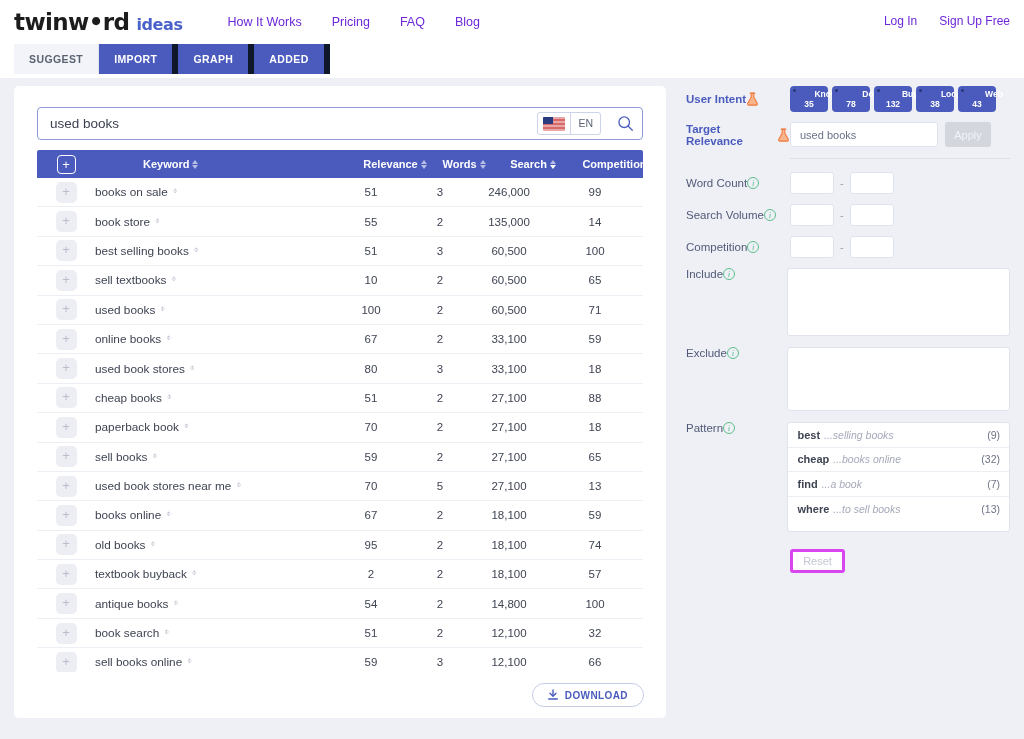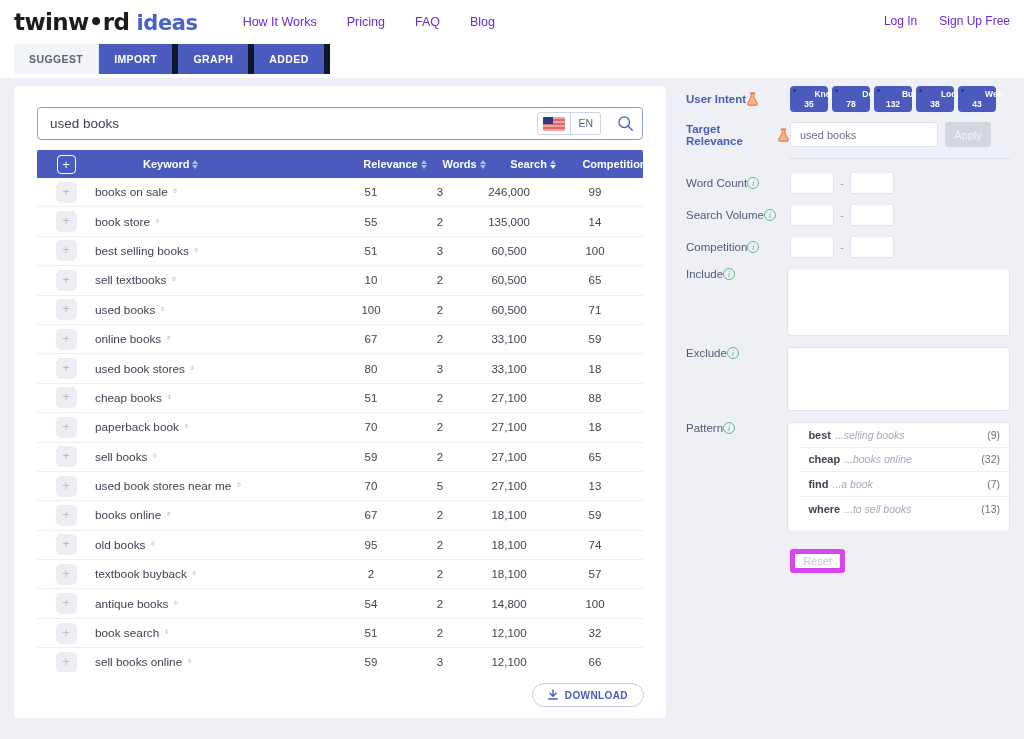--- a/index.html
+++ b/index.html
@@ -17,21 +17,21 @@
     position: absolute; left: 0; top: 0; width: 1024px; height: 44px;
     background: #ffffff;
     display: flex; align-items: center;
   }
   .logo { margin-left: 14px; display: flex; align-items: baseline; user-select: none; }
   .logo-main {
     font-size: 23px; font-weight: bold; color: #1c1c1c; letter-spacing: -0.6px;
     font-family: "DejaVu Sans", sans-serif;
   }
   .logo-sub {
-    font-size: 21px; font-weight: bold; color: #4a61c9; letter-spacing: -0.4px;
+    font-size: 16px; font-weight: bold; color: #4a61c9; letter-spacing: -0.4px;
     margin-left: 7px; font-family: "DejaVu Sans", sans-serif;
   }
   .nav-links { display: flex; align-items: center; margin-left: 45px; gap: 30px; }
   .nav-link {
     font-size: 12.5px; color: #6d28d9; text-decoration: none; cursor: pointer; white-space: nowrap; text-align: center;
   }
   .nav-right { position: absolute; right: 14px; top: 14px; display: flex; gap: 22px; }
   .nav-right .nav-link { font-size: 12px; }
 
   
@@ -164,37 +164,37 @@
   .range { display: flex; align-items: center; gap: 6px; }
   .range input {
     width: 44px; height: 22px; border: 1px solid #e0e3ed; border-radius: 3px;
     background: #fff; outline: none; font-size: 11px; padding-left: 5px;
     font-family: "Liberation Sans", sans-serif;
   }
   .dash { color: #9aa0b4; font-size: 11px; }
 
   .box-row { display: flex; align-items: flex-start; margin-bottom: 11px; }
   .big-box {
-    width: 228px; border: 1px solid #e0e3ed; border-radius: 3px; background: #fff; padding-left: 11px;
+    width: 228px; border: 1px solid #e0e3ed; border-radius: 3px; background: #fff;
   }
   .inc-box { height: 68px; }
   .exc-box { height: 64px; }
   .pat-box { height: 110px; }
   .pat-item {
     display: flex; align-items: center; height: 24.5px; padding: 0 9px;
     border-bottom: 1px solid #eceef4; cursor: pointer;
   }
   .pat-item:last-child { border-bottom: none; }
   .pat-head { font-size: 11px; font-weight: bold; color: #3f4453; }
   .pat-tail { font-size: 10.5px; font-style: italic; color: #a5aab9; margin-left: 4px; }
   .pat-count { margin-left: auto; font-size: 10.5px; color: #6d7387; }
 
   .reset-btn {
     margin-left: 104px; margin-top: 6px; width: 55px; height: 24px;
-    border: 5px solid #d946ef; border-radius: 3px; background: #fff;
+    border: 3px solid #d946ef; border-radius: 3px; background: #fff;
     color: #c4c8d4; font-size: 11px; cursor: pointer;
     font-family: "Liberation Sans", sans-serif;
   }
 </style>
 </head>
 <body>
 
 <div class="page">
 
   <div class="topnav">

